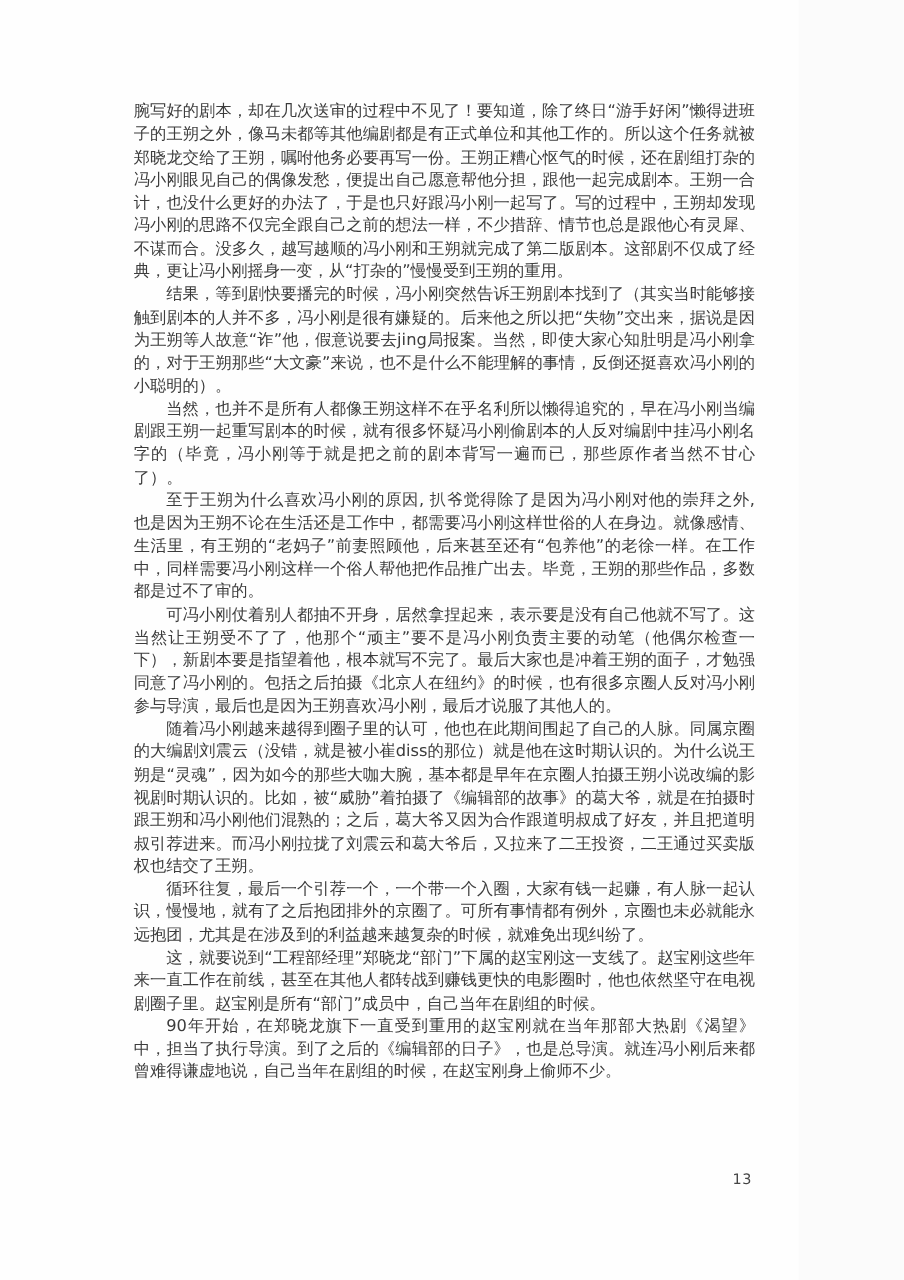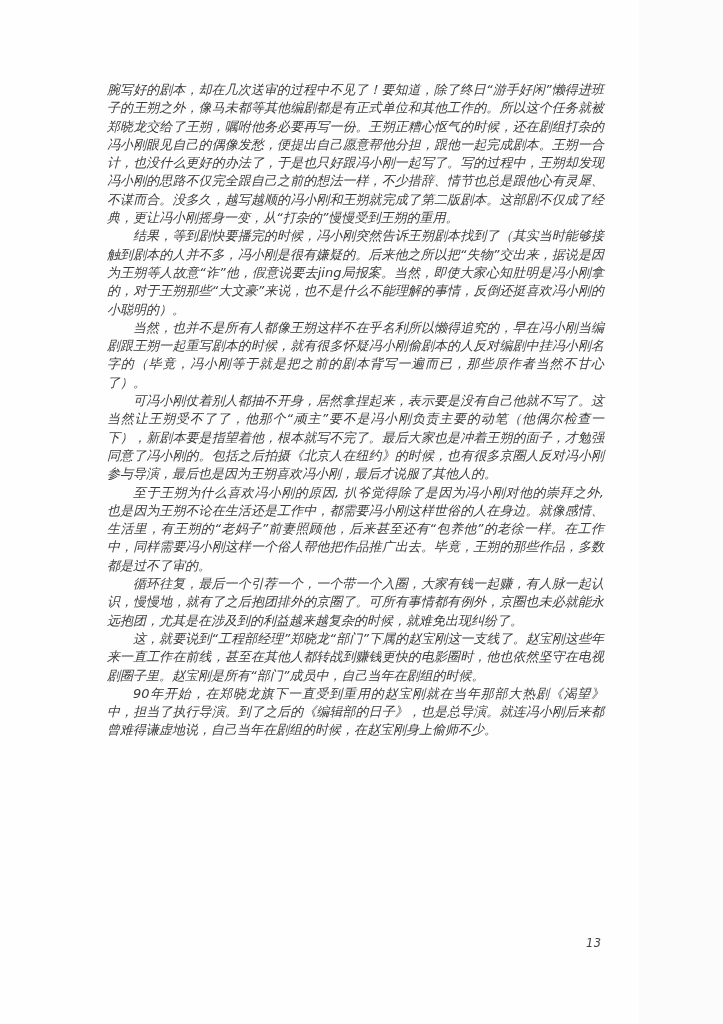--- a/index.html
+++ b/index.html
@@ -11,21 +11,20 @@
     height: 1024px;
     background: #fbfbfb;
     overflow: hidden;
   }
   .page {
     position: relative;
     width: 639px;
     height: 1024px;
     background: #fefefe;
     font-family: "DejaVu Sans", "Liberation Sans", sans-serif;
-    font-style: italic;
   }
   .text-block {
     position: absolute;
     left: 107px;
     top: 81px;
     width: 497px;
     font-size: 13px;
     line-height: 18.3px;
     text-align: justify;
     text-justify: inter-ideograph;
@@ -53,20 +52,21 @@
   }
 </style>
 </head>
 <body>
 
 <div class="page" style="background: rgb(254, 254, 254);">
   <div class="text-block" style="color: rgb(60, 60, 60);">
     <p class="para no-indent">腕写好的剧本，却在几次送审的过程中不见了！要知道，除了终日“游手好闲”懒得进班子的王朔之外，像马未都等其他编剧都是有正式单位和其他工作的。所以这个任务就被郑晓龙交给了王朔，嘱咐他务必要再写一份。王朔正糟心怄气的时候，还在剧组打杂的冯小刚眼见自己的偶像发愁，便提出自己愿意帮他分担，跟他一起完成剧本。王朔一合计，也没什么更好的办法了，于是也只好跟冯小刚一起写了。写的过程中，王朔却发现冯小刚的思路不仅完全跟自己之前的想法一样，不少措辞、情节也总是跟他心有灵犀、不谋而合。没多久，越写越顺的冯小刚和王朔就完成了第二版剧本。这部剧不仅成了经典，更让冯小刚摇身一变，从“打杂的”慢慢受到王朔的重用。</p>
     <p class="para">结果，等到剧快要播完的时候，冯小刚突然告诉王朔剧本找到了（其实当时能够接触到剧本的人并不多，冯小刚是很有嫌疑的。后来他之所以把“失物”交出来，据说是因为王朔等人故意“诈”他，假意说要去jing局报案。当然，即使大家心知肚明是冯小刚拿的，对于王朔那些“大文豪”来说，也不是什么不能理解的事情，反倒还挺喜欢冯小刚的小聪明的）。</p>
     <p class="para">当然，也并不是所有人都像王朔这样不在乎名利所以懒得追究的，早在冯小刚当编剧跟王朔一起重写剧本的时候，就有很多怀疑冯小刚偷剧本的人反对编剧中挂冯小刚名字的（毕竟，冯小刚等于就是把之前的剧本背写一遍而已，那些原作者当然不甘心了）。</p>
+    <p class="para">至于王朔为什么喜欢冯小刚的原因, 扒爷觉得除了是因为冯小刚对他的崇拜之外, 也是因为王朔不论在生活还是工作中，都需要冯小刚这样世俗的人在身边。就像感情、生活里，有王朔的“老妈子”前妻照顾他，后来甚至还有“包养他”的老徐一样。在工作中，同样需要冯小刚这样一个俗人帮他把作品推广出去。毕竟，王朔的那些作品，多数都是过不了审的。</p>
     <p class="para">可冯小刚仗着别人都抽不开身，居然拿捏起来，表示要是没有自己他就不写了。这当然让王朔受不了了，他那个“顽主”要不是冯小刚负责主要的动笔（他偶尔检查一下），新剧本要是指望着他，根本就写不完了。最后大家也是冲着王朔的面子，才勉强同意了冯小刚的。包括之后拍摄《北京人在纽约》的时候，也有很多京圈人反对冯小刚参与导演，最后也是因为王朔喜欢冯小刚，最后才说服了其他人的。</p>
-    <p class="para">至于王朔为什么喜欢冯小刚的原因, 扒爷觉得除了是因为冯小刚对他的崇拜之外, 也是因为王朔不论在生活还是工作中，都需要冯小刚这样世俗的人在身边。就像感情、生活里，有王朔的“老妈子”前妻照顾他，后来甚至还有“包养他”的老徐一样。在工作中，同样需要冯小刚这样一个俗人帮他把作品推广出去。毕竟，王朔的那些作品，多数都是过不了审的。</p>
+    <p class="para">随着冯小刚越来越得到圈子里的认可，他也在此期间围起了自己的人脉。同属京圈的大编剧刘震云（没错，就是被小崔diss的那位）就是他在这时期认识的。为什么说王朔是“灵魂”，因为如今的那些大咖大腕，基本都是早年在京圈人拍摄王朔小说改编的影视剧时期认识的。比如，被“威胁”着拍摄了《编辑部的故事》的葛大爷，就是在拍摄时跟王朔和冯小刚他们混熟的；之后，葛大爷又因为合作跟道明叔成了好友，并且把道明叔引荐进来。而冯小刚拉拢了刘震云和葛大爷后，又拉来了二王投资，二王通过买卖版权也结交了王朔。</p>
     <p class="para">循环往复，最后一个引荐一个，一个带一个入圈，大家有钱一起赚，有人脉一起认识，慢慢地，就有了之后抱团排外的京圈了。可所有事情都有例外，京圈也未必就能永远抱团，尤其是在涉及到的利益越来越复杂的时候，就难免出现纠纷了。</p>
     <p class="para">这，就要说到“工程部经理”郑晓龙“部门”下属的赵宝刚这一支线了。赵宝刚这些年来一直工作在前线，甚至在其他人都转战到赚钱更快的电影圈时，他也依然坚守在电视剧圈子里。赵宝刚是所有“部门”成员中，自己当年在剧组的时候。</p>
     <p class="para">90年开始，在郑晓龙旗下一直受到重用的赵宝刚就在当年那部大热剧《渴望》中，担当了执行导演。到了之后的《编辑部的日子》，也是总导演。就连冯小刚后来都曾难得谦虚地说，自己当年在剧组的时候，在赵宝刚身上偷师不少。</p>
   </div>
   <div class="page-number">13</div>
 </div>
 
 </body></html>

